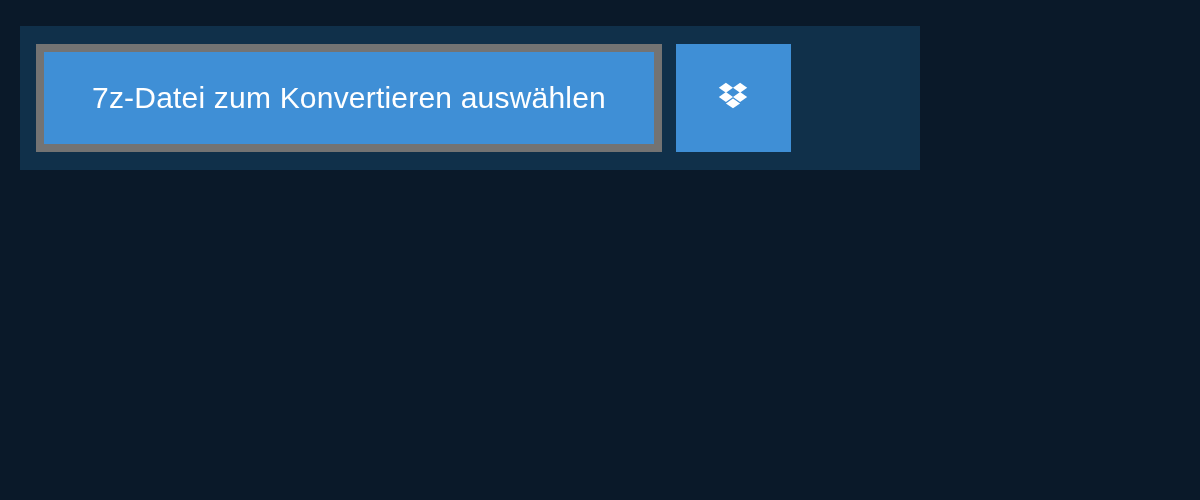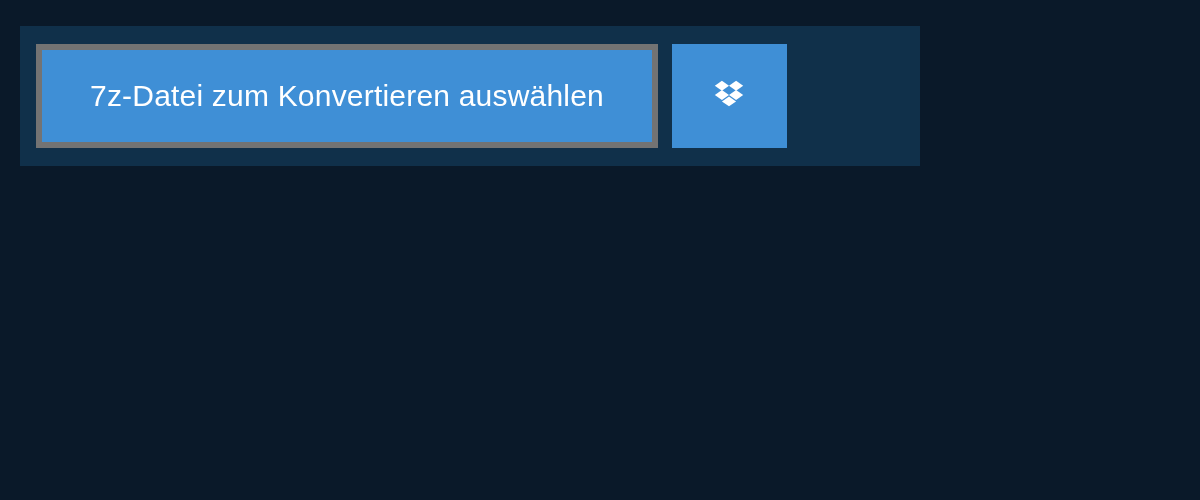--- a/index.html
+++ b/index.html
@@ -34,21 +34,21 @@
     .action-panel {
       background: #10304a;
       margin: 26px 20px 0 20px;
       padding: 18px 16px;
       width: 900px;
       display: flex;
       gap: 14px;
       align-items: stretch;
     }
     .highlight-wrap {
-      border: 6px solid #737373;
+      border: 8px solid #737373;
       padding: 0;
       flex: 0 0 auto;
     }
     .select-button {
       background: #3f8fd6;
       color: #ffffff;
       font-size: 30px;
       font-weight: 400;
       border: none;
       padding: 28px 48px;

